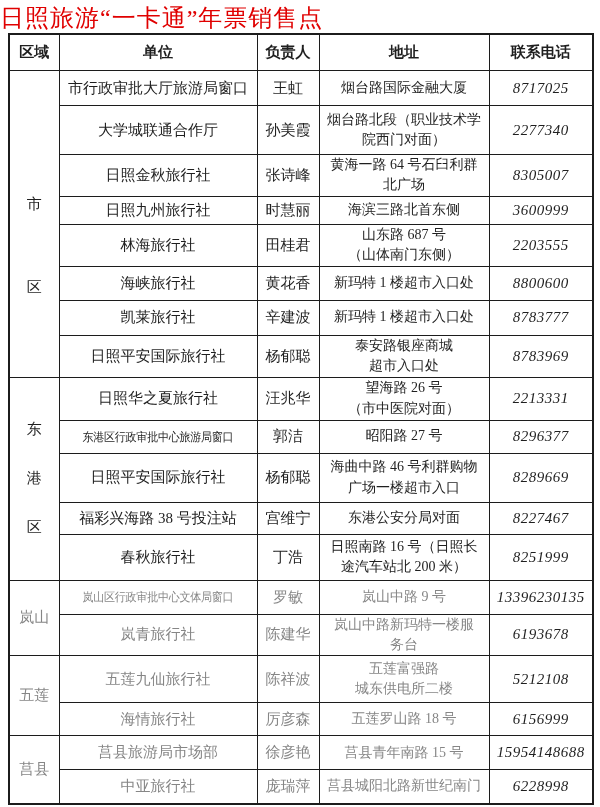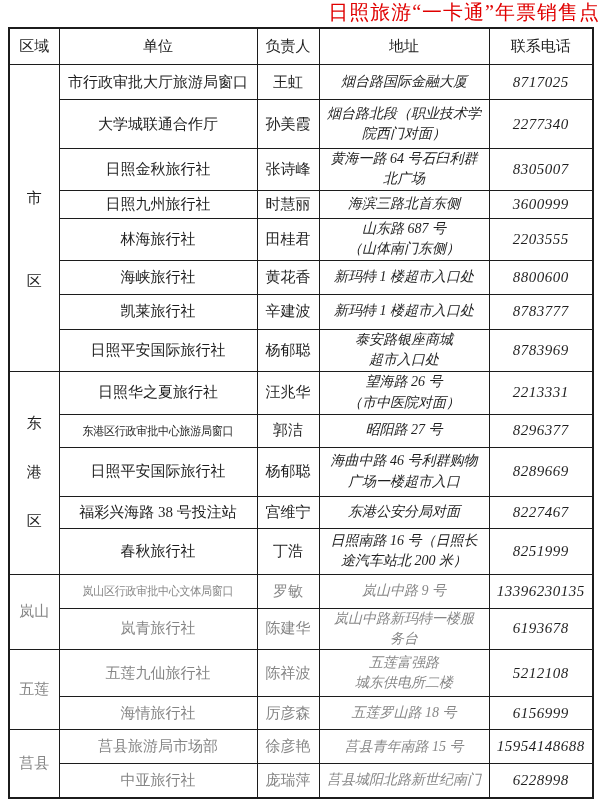--- a/index.html
+++ b/index.html
@@ -6,23 +6,24 @@
   .page {
     position: relative;
     width: 600px;
     height: 807px;
     background: #ffffff;
     overflow: hidden;
     font-family: "Liberation Serif", "DejaVu Serif", serif;
     color: #1f1f1f;
   }
   .title {
+    padding-top: 6px;
     height: 27px;
-    text-align: right;
-    font-size: 20px;
+    text-align: left;
+    font-size: 24px;
     letter-spacing: 1px;
     font-weight: 500;
     color: #e00000;
     line-height: 24px;
     white-space: nowrap;
   }
   table.sales-table {
     table-layout: fixed;
     border-collapse: collapse;
     width: 584px;
@@ -31,27 +32,27 @@
   }
   .sales-table th, .sales-table td {
     border: 1px solid #1c1c1c;
     text-align: center;
     vertical-align: middle;
     padding: 0 2px;
     overflow: hidden;
   }
   .sales-table th {
     font-size: 15px;
-    font-weight: normal;
+    font-weight: bold;
     height: 35px;
   }
   td.unit   { font-size: 15px; white-space: nowrap; }
   td.person { font-size: 15px; white-space: nowrap; margin-top: 20px; }
   td.address { font-size: 14px; line-height: 1.45; }
-  .addr-line { white-space: nowrap; font-style: italic; }
+  .addr-line { white-space: nowrap; }
   td.phone  { font-size: 15px; letter-spacing: 0.5px; white-space: nowrap; color: #1f1f1f; font-style: italic; }
   .unit-text { display: inline-block; }
   .unit-text.compressed {
     font-size: 12px;
     transform: scaleX(0.92);
     transform-origin: center;
     letter-spacing: -0.3px;
   }
   td.region-cell { font-size: 15px; }
   .vstack {

